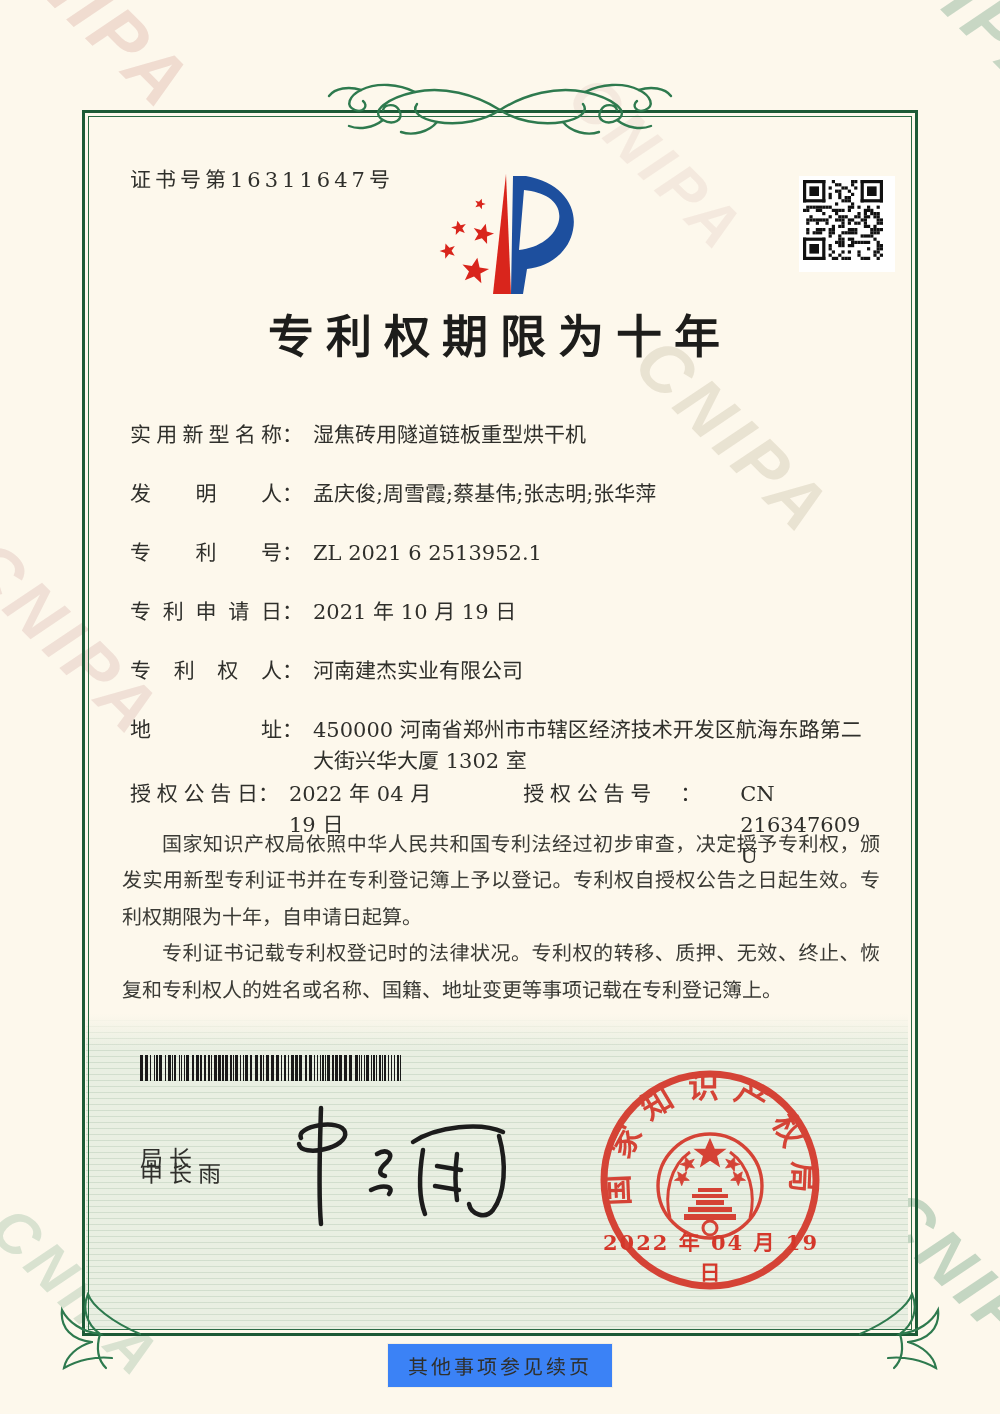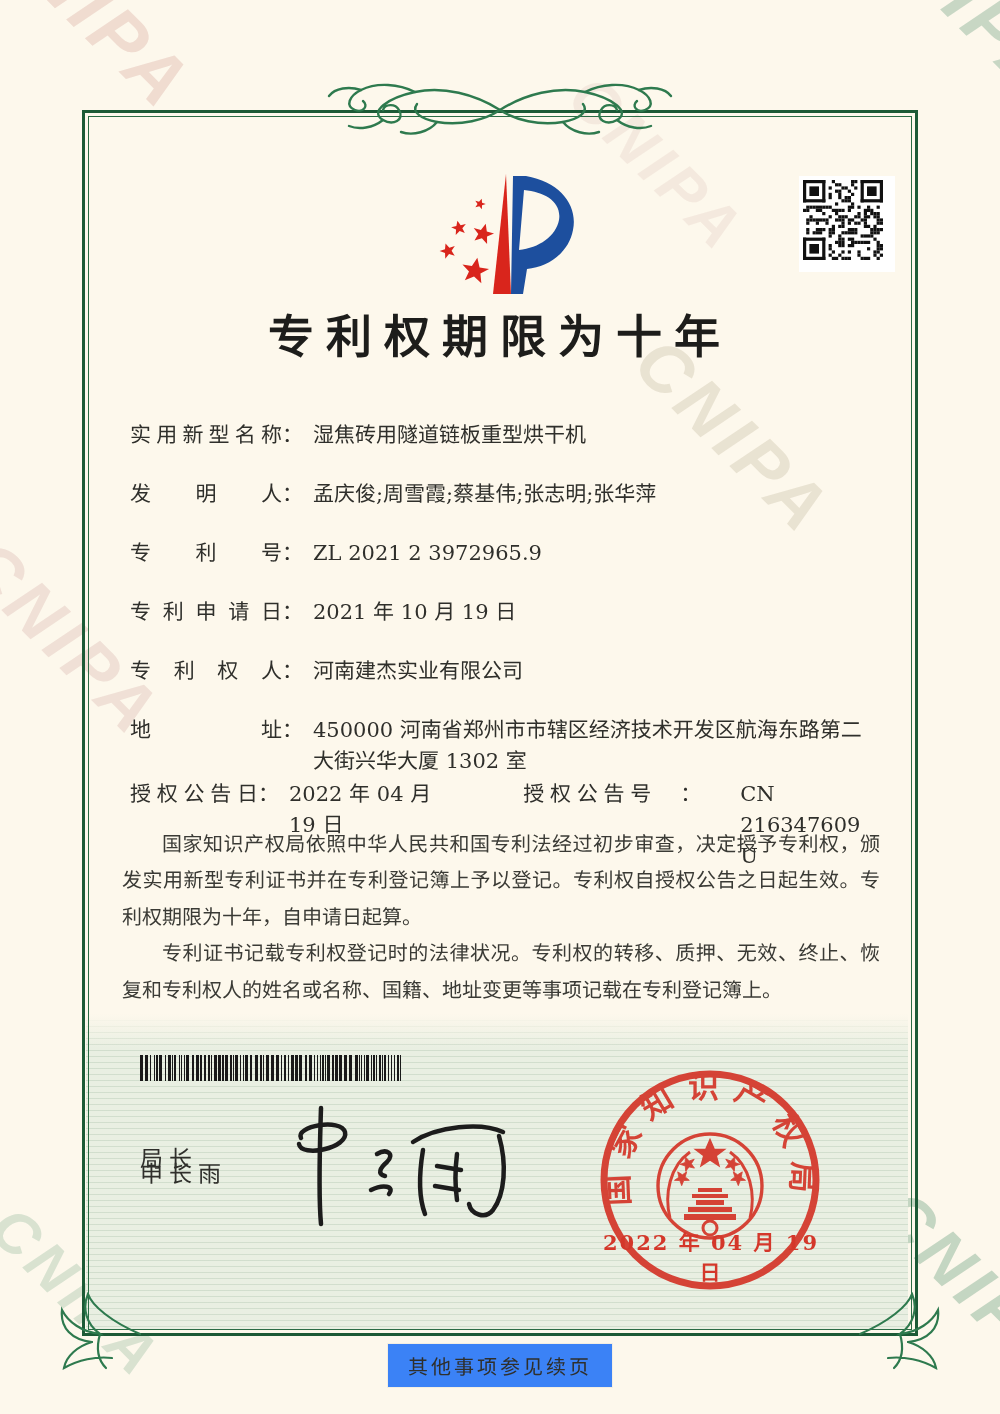--- a/index.html
+++ b/index.html
@@ -101,20 +101,21 @@
       <path d="M40,50 C26,54 14,64 12,76 C26,68 44,64 60,66 M48,42 C44,56 46,68 54,76"></path>
     </g>
   </svg>
   <svg class="orn" style="left:858px;top:1292px;" width="90" height="80" viewBox="0 0 90 80">
     <g transform="translate(90,0) scale(-1,1)" stroke="#2e7a4e" fill="none" stroke-width="2.2" stroke-linecap="round">
       <path d="M88,42 C60,30 40,14 36,2 C30,16 34,32 48,42 C30,40 16,30 10,18 C8,36 20,48 40,50"></path>
       <path d="M40,50 C26,54 14,64 12,76 C26,68 44,64 60,66 M48,42 C44,56 46,68 54,76"></path>
     </g>
   </svg>
 
+  <div id="cert-no">证书号第16311647号</div>
 
   <div id="qr"><svg width="80" height="80">
         <rect x="28.8" y="0" width="3.2" height="3.2" fill="#111"></rect>
         <rect x="48" y="0" width="3.2" height="3.2" fill="#111"></rect>
         <rect x="51.2" y="0" width="3.2" height="3.2" fill="#111"></rect>
         <rect x="32" y="3.2" width="3.2" height="3.2" fill="#111"></rect>
         <rect x="35.2" y="3.2" width="3.2" height="3.2" fill="#111"></rect>
         <rect x="48" y="3.2" width="3.2" height="3.2" fill="#111"></rect>
         <rect x="25.6" y="6.4" width="3.2" height="3.2" fill="#111"></rect>
         <rect x="38.400000000000006" y="6.4" width="3.2" height="3.2" fill="#111"></rect>
@@ -331,21 +332,21 @@
       <span class="fvalue">湿焦砖用隧道链板重型烘干机</span>
     </div>
     <div class="frow">
       <span class="flabel">发明人</span>
         <span class="fcolon">：</span>
       <span class="fvalue">孟庆俊;周雪霞;蔡基伟;张志明;张华萍</span>
     </div>
     <div class="frow">
       <span class="flabel">专利号</span>
         <span class="fcolon">：</span>
-      <span class="fvalue">ZL 2021 2 3972965.9</span>
+      <span class="fvalue">ZL 2021 6 2513952.1</span>
     </div>
     <div class="frow">
       <span class="flabel">专利申请日</span>
         <span class="fcolon">：</span>
       <span class="fvalue">2021 年 10 月 19 日</span>
     </div>
     <div class="frow">
       <span class="flabel">专利权人</span>
         <span class="fcolon">：</span>
       <span class="fvalue">河南建杰实业有限公司</span>

